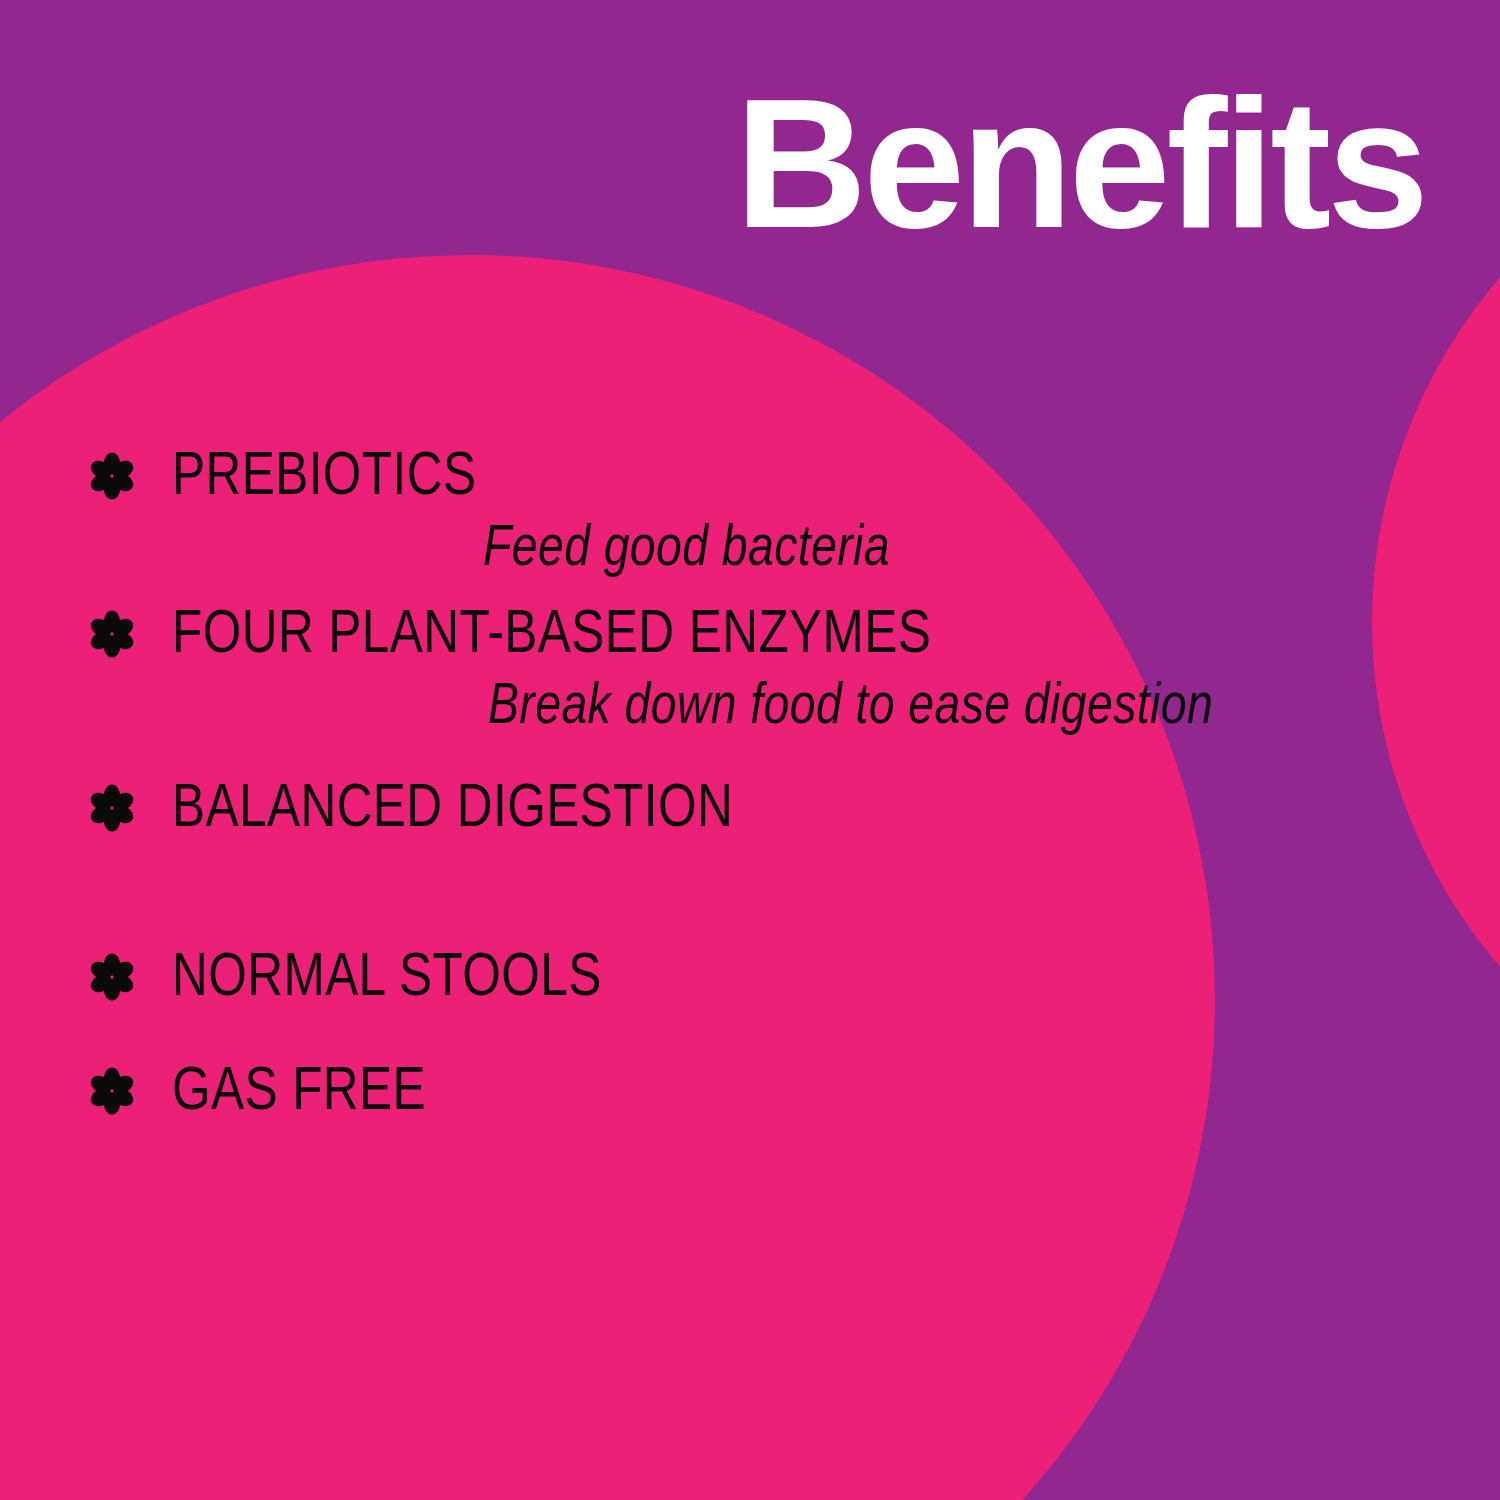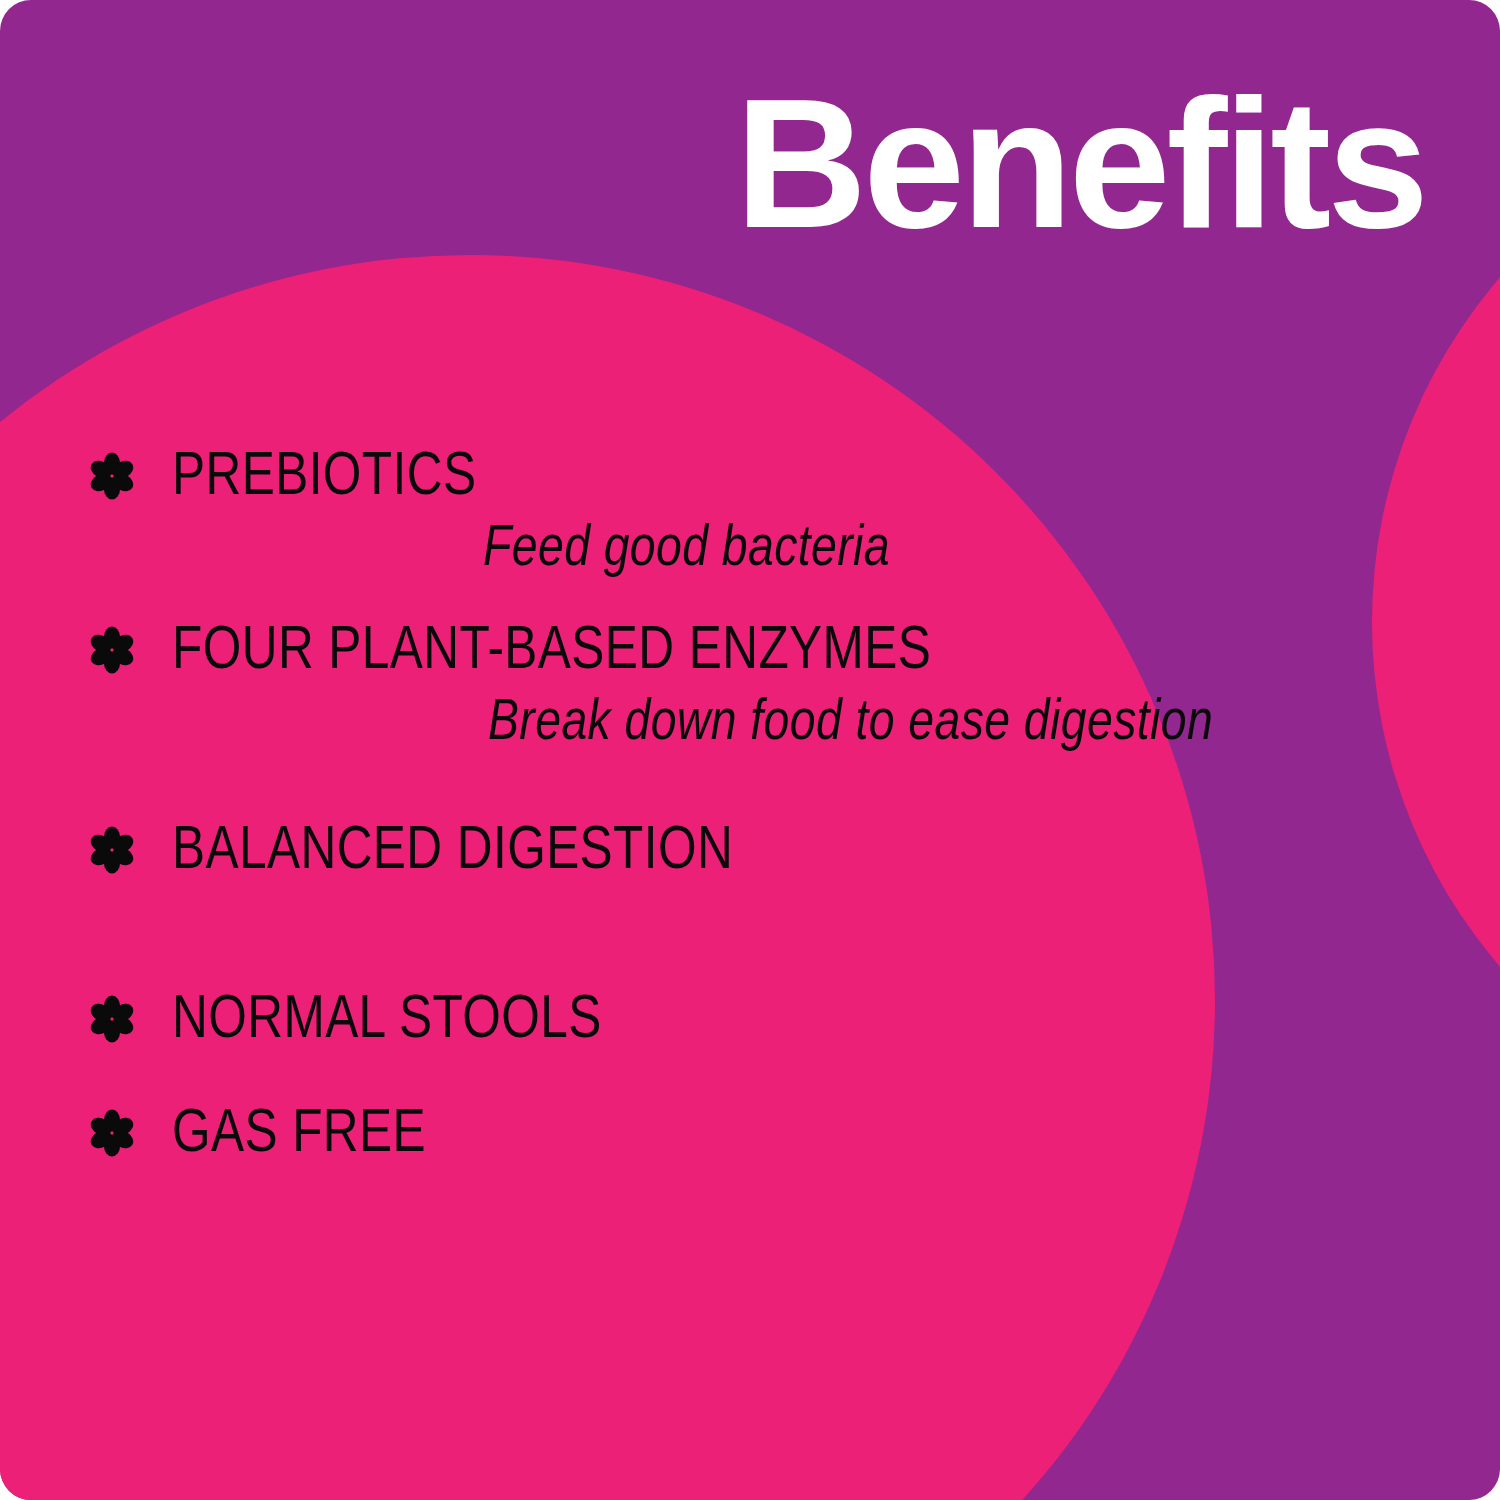--- a/index.html
+++ b/index.html
@@ -9,21 +9,20 @@
     overflow:hidden;
     font-family:"Liberation Sans", sans-serif;
   }
 
   #poster {
     position:relative;
     width:1500px;
     height:1500px;
     background:#92278F;
     overflow:hidden;
-    border-radius:31px;
   }
 
   
   .shape-layer {
     position:absolute;
     inset:0;
     width:1500px;
     height:1500px;
     pointer-events:none;
   }
@@ -92,24 +91,24 @@
     letter-spacing:0.5px;
     transform:scaleX(0.80);
     white-space:nowrap;
     margin-top:10px;
   }
 
   
   .item-0 { margin-top:0; }
   .item-0 .benefit-sub { transform-origin:left center; margin-left:395px; }
 
-  .item-1 { margin-top:38px; }
+  .item-1 { margin-top:22px; }
   .item-1 .benefit-sub { transform-origin:left center; margin-left:400px; }
 
-  .item-2 { margin-top:64px;text-align:right; }
+  .item-2 { margin-top:38px;text-align:right; }
   .item-3 { margin-top:104px;text-align:right; }
   .item-4 { margin-top:49px; }
 </style>
 </head>
 <body>
 
 <div id="poster">
 
   <svg class="shape-layer" viewBox="0 0 1500 1500" width="1500" height="1500" aria-hidden="true">
     <circle cx="1900" cy="622" r="528" fill="#ED2077"></circle>

